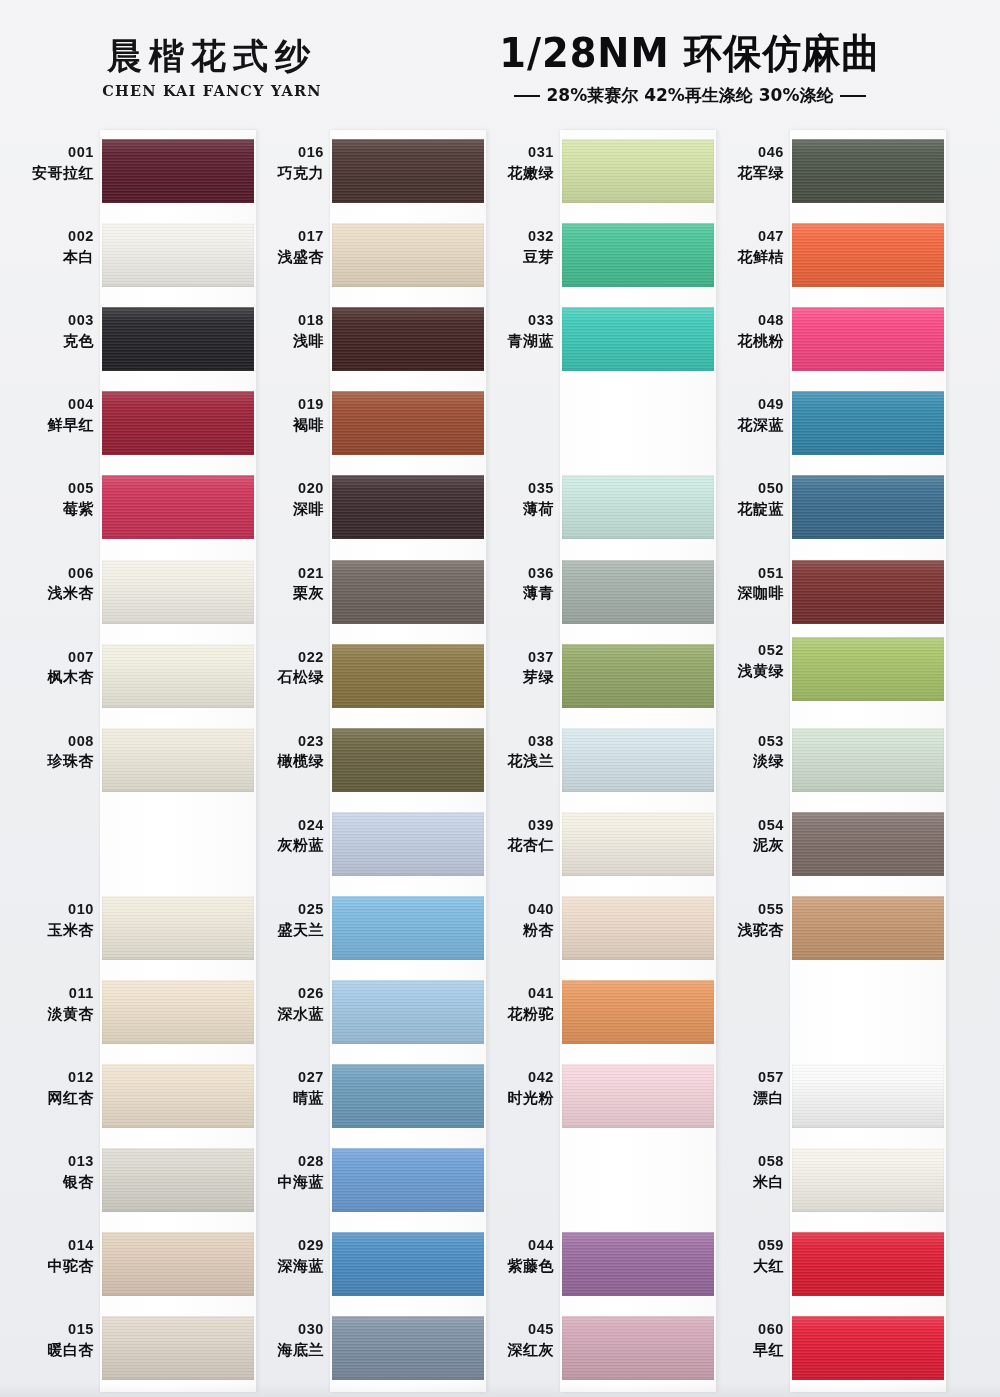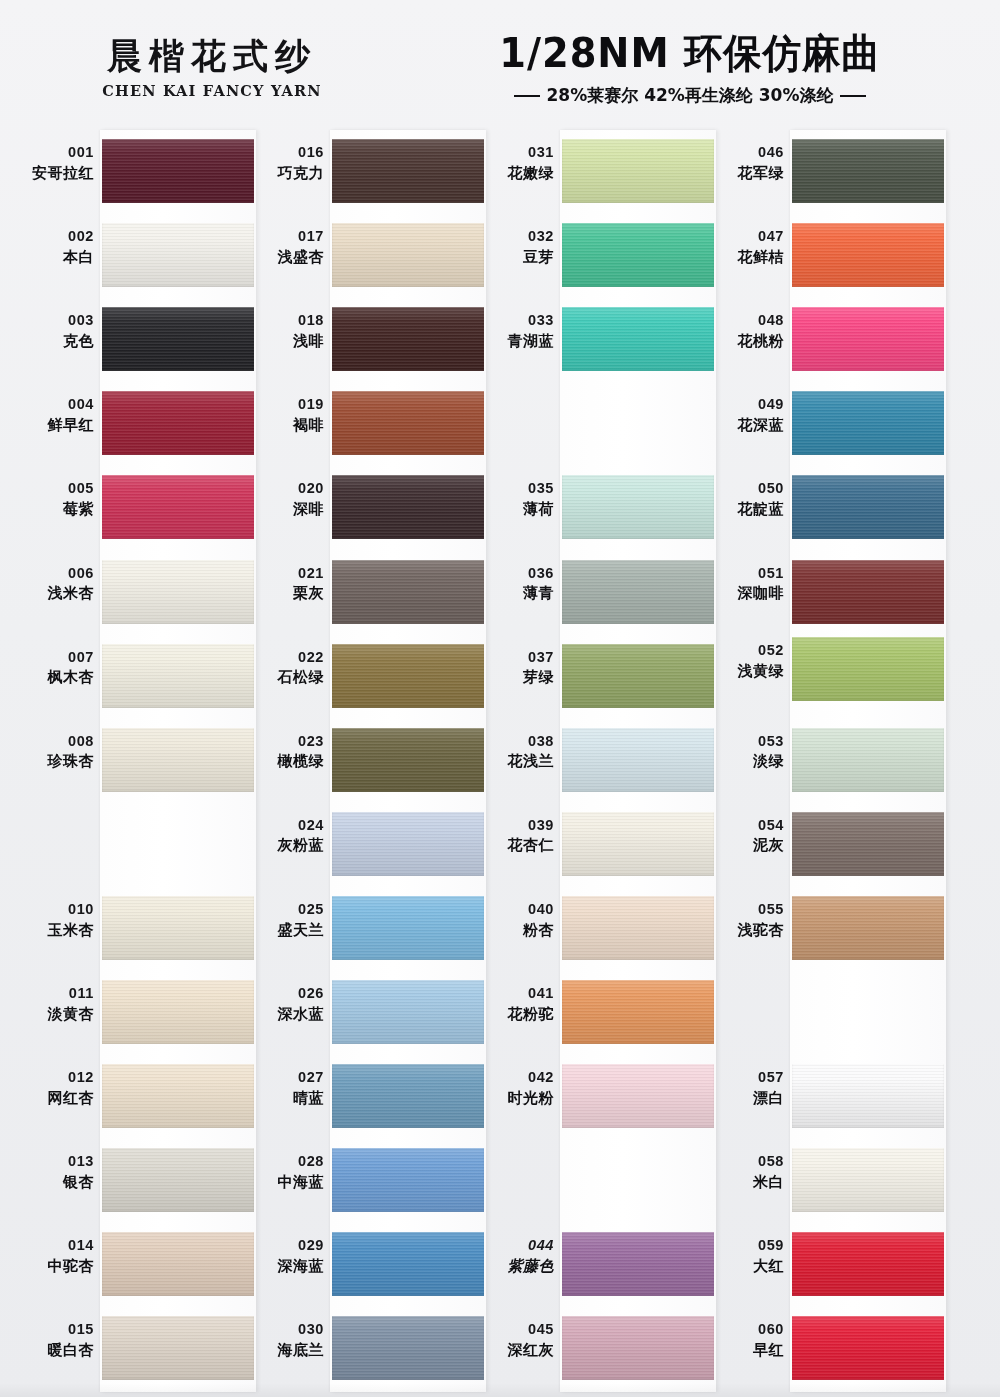--- a/index.html
+++ b/index.html
@@ -674,21 +674,21 @@
           <div class="label">
             <span class="code">042</span>
             <span class="name">时光粉</span>
           </div>
           <div class="swatch" style="background: rgb(245, 213, 220);">
             <div class="fill"></div>
             <div class="sheen"></div>
             <div class="edge"></div>
           </div>
         </div>
-        <div class="row" style="top: 1093.3px; font-style: italic;">
+        <div class="row" style="top: 1093.3px;">
           <div class="label">
             <span class="code">044</span>
             <span class="name">紫藤色</span>
           </div>
           <div class="swatch" style="background: rgb(154, 107, 160);">
             <div class="fill"></div>
             <div class="sheen"></div>
             <div class="edge"></div>
           </div>
         </div>

